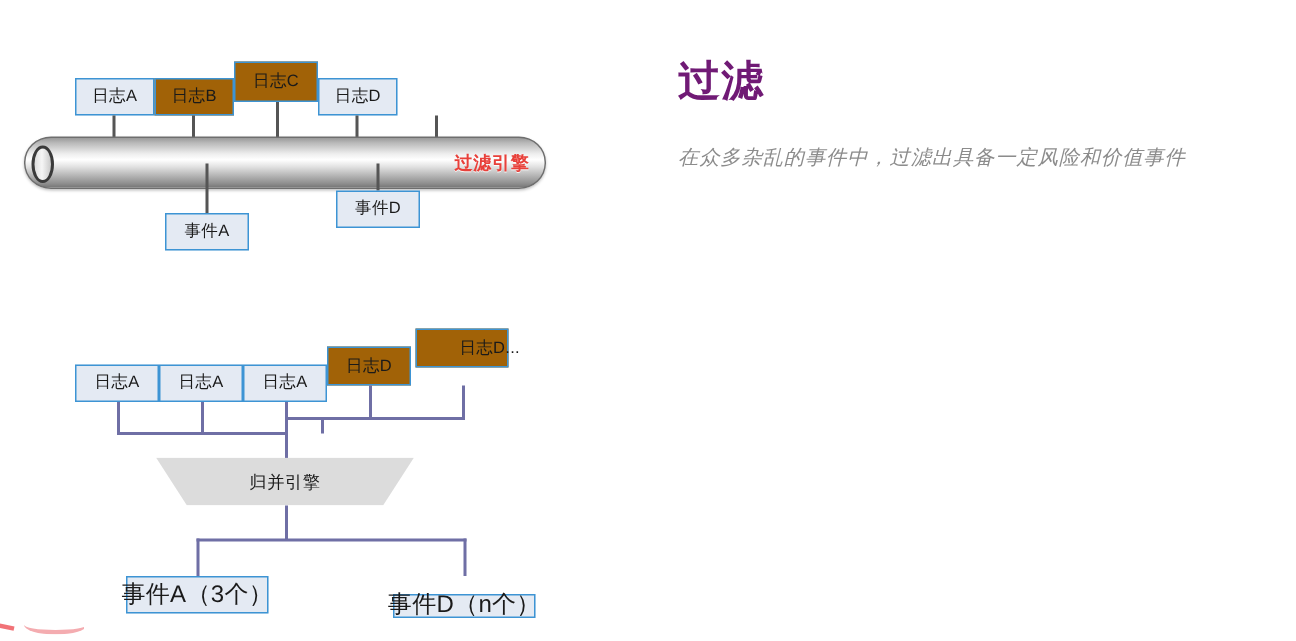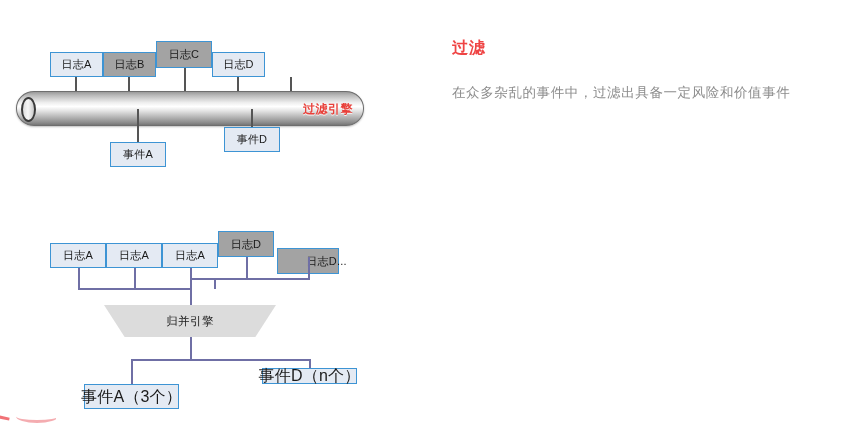--- a/index.html
+++ b/index.html
@@ -13,21 +13,21 @@
   .stage{position:relative;width:864px;height:427px;}
 
   
   .diagrams{position:absolute;left:0;top:0;width:420px;height:427px;}
 
   
   .node{
     position:absolute;
     box-sizing:border-box;
     border:1px solid #3d94d4;
-    background:#a3a3a3;
+    background:#a16207;
     color:#1a1a1a;
     font-size:11px;
     line-height:1;
     display:flex;
     align-items:center;
     justify-content:center;
     white-space:nowrap;
     letter-spacing:.2px;
   }
   .node.fill{background:#e4eaf3;}
@@ -94,32 +94,33 @@
     display:flex;align-items:center;justify-content:center;
     font-size:11.5px;color:#1a1a1a;
     letter-spacing:.4px;
   }
 
   
   .texts{position:absolute;left:452px;top:0;width:380px;height:427px;}
   .blk{position:absolute;width:350px;}
   .blk h2{
     margin:0 0 22px 0;
-    font-size:16px;
+    font-size:28px;
     font-weight:bold;
-    color:#ef4444;
+    color:#701a75;
     letter-spacing:1px;
     line-height:1;
   }
   .blk p{
     margin:0;
     font-size:13.5px;
     line-height:30px;
     color:#8c8c8c;
     letter-spacing:.6px;
+    font-style:italic;
   }
 
   
   .corner{
     position:absolute;left:0;bottom:0;width:56px;height:22px;overflow:hidden;
   }
   .corner .c1{
     position:absolute;left:-6px;bottom:8px;width:14px;height:14px;
     border-left:3px solid #ef5a60;border-bottom:3px solid #ef5a60;
     transform:rotate(12deg);
@@ -189,21 +190,21 @@
       </div>
       <div class="node fill" style="left:106px;top:243px;width:56px;height:25px;">
         <span>日志A</span>
       </div>
       <div class="node fill" style="left:162px;top:243px;width:56px;height:25px;">
         <span>日志A</span>
       </div>
       <div class="node" style="left:218px;top:231px;width:56px;height:26px;">
         <span>日志D</span>
       </div>
-      <div class="node" style="left:277px;top:248px;width:62px;height:26px;padding-left:37px;">
+      <div class="node" style="left:277px;top:219px;width:62px;height:26px;padding-left:37px;">
         <span>日志D...</span>
       </div>
 
       <div class="pl v" style="left:78px;top:268px;height:21px;"></div>
       <div class="pl v" style="left:134px;top:268px;height:21px;"></div>
       <div class="pl v" style="left:190px;top:268px;height:11px;"></div>
       <div class="pl h" style="left:78px;top:288px;width:113px;"></div>
       <div class="pl h" style="left:190px;top:278px;width:26px;"></div>
       <div class="pl v" style="left:214px;top:278px;height:11px;"></div>
 
@@ -220,21 +221,21 @@
       </div>
 
       <div class="pl v" style="left:190px;top:337px;height:23px;"></div>
       <div class="pl h" style="left:131px;top:359px;width:180px;"></div>
       <div class="pl v" style="left:131px;top:359px;height:25px;"></div>
       <div class="pl v" style="left:309px;top:359px;height:25px;"></div>
 
       <div class="node fill wide" style="left:84px;top:384px;width:95px;height:25px;">
         <span>事件A（3个）</span>
       </div>
-      <div class="node fill wide" style="left:262px;top:368px;width:95px;height:16px;text-align:center;">
+      <div class="node fill wide" style="left:262px;top:396px;width:95px;height:16px;text-align:center;">
         <span>事件D（n个）</span>
       </div>
     </div>
 
     <div class="corner">
       <div class="c1"></div>
       <div class="c2"></div>
     </div>
   </div>
 

